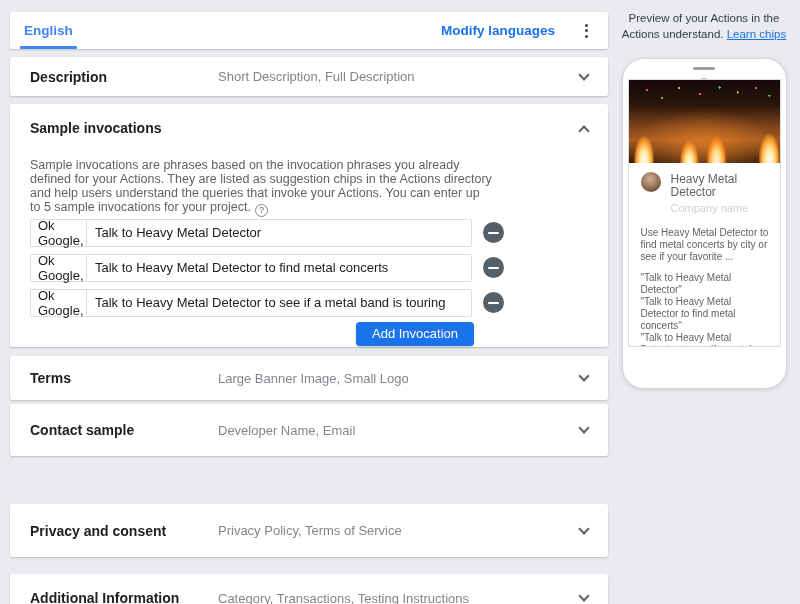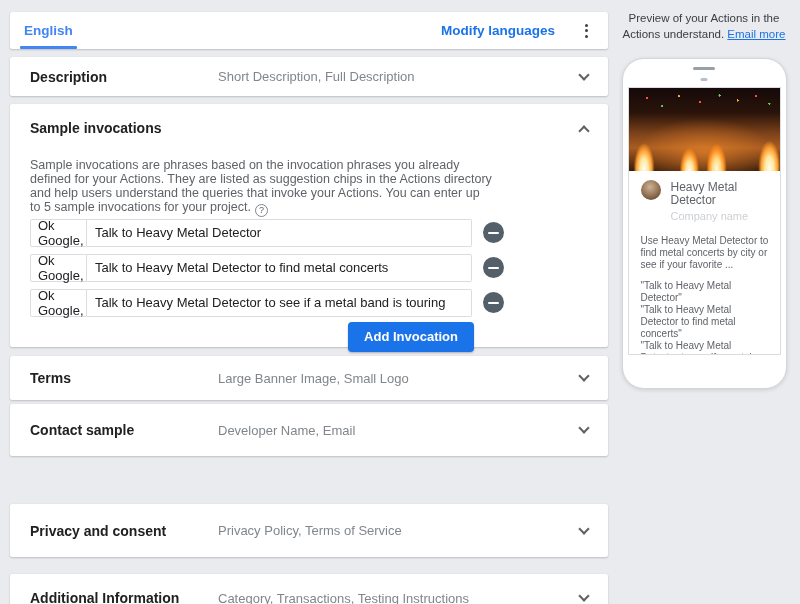--- a/index.html
+++ b/index.html
@@ -70,37 +70,37 @@
   }
   .remove-btn {
     width:21px; height:21px; border-radius:50%; background:#546069; border:none;
     margin-left:11px; position:relative; cursor:pointer; flex:none;
   }
   .remove-btn::after {
     content:""; position:absolute; left:5px; right:5px; top:9.5px; height:2px; background:#fff; border-radius:1px;
   }
   .btn-row { width:444px; display:flex; justify-content:flex-end; margin-top:5px; }
   .add-btn {
-    height:30px; padding:0 16px; background:#1a73e8; color:#fff; border:none; border-radius:4px;
-    font-size:13px; font-weight:bold; font-family:"Liberation Sans", sans-serif;
+    height:24px; padding:0 16px; background:#1a73e8; color:#fff; border:none; border-radius:4px;
+    font-size:13px; font-weight:normal; font-family:"Liberation Sans", sans-serif;
     cursor:pointer; box-shadow:0 1px 2px rgba(0,0,0,.25);
   }
 
   
   .caption { width:186px; text-align:center; font-size:11.5px; line-height:16px; color:#3c4043; }
   .caption a { color:#1a73e8; text-decoration:underline; cursor:pointer; }
   .phone {
     width:165px; height:331px; margin-top:16px; background:#fff;
     border:1px solid #d3d7da; border-radius:22px; position:relative;
     box-shadow:0 1px 4px rgba(0,0,0,.13);
   }
   .speaker { position:absolute; top:8px; left:50%; transform:translateX(-50%); width:22px; height:3px; background:#98a0a6; border-radius:2px; }
   .cam-dot { position:absolute; top:19px; left:50%; transform:translateX(-50%); width:7px; height:3px; background:#b9bfc4; border-radius:2px; }
   .screen {
-    position:absolute; left:5px; right:5px; top:28px; height:268px;
+    position:absolute; left:5px; right:5px; top:20px; height:268px;
     border:1px solid #dadce0; background:#fff; overflow:hidden;
   }
   .banner {
     width:100%; height:83px;
     background-color:#1c0e06;
     background-image:
       radial-gradient(ellipse 14px 34px at 10% 97%, #fffdf0 0%, #ffe79e 30%, #ff9d2e 55%, rgba(120,40,5,0) 75%),
       radial-gradient(ellipse 13px 30px at 40% 99%, #fffdf0 0%, #ffe190 30%, #ff9226 55%, rgba(120,40,5,0) 75%),
       radial-gradient(ellipse 13px 32px at 58% 97%, #fff8e0 0%, #ffd97e 32%, #ff8c20 58%, rgba(120,40,5,0) 78%),
       radial-gradient(ellipse 15px 36px at 93% 96%, #fffdf0 0%, #ffe79e 30%, #ff9d2e 55%, rgba(120,40,5,0) 75%),
@@ -202,21 +202,21 @@
     <div class="card row-card h-add">
       <span class="row-title">Additional Information</span>
       <span class="row-sub">Category, Transactions, Testing Instructions</span>
       <span class="chev down"></span>
     </div>
   </div>
 
   <div class="side">
     <div class="caption">
       <span>Preview of your Actions in the Actions understand.</span>
-      <a>Email more</a>
+      <a>Learn chips</a>
     </div>
 
     <div class="phone">
       <div class="speaker"></div>
       <div class="cam-dot"></div>
       <div class="screen">
         <div class="banner"></div>
         <div class="app-row">
           <div class="avatar"></div>
           <div>

